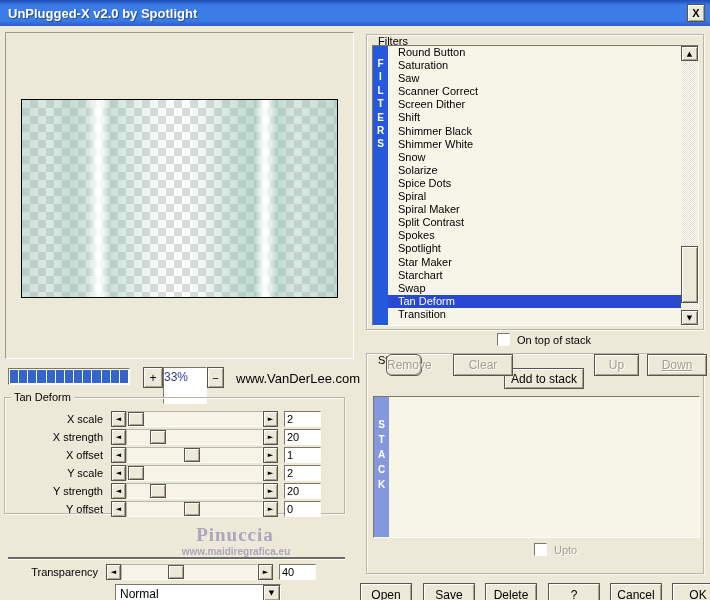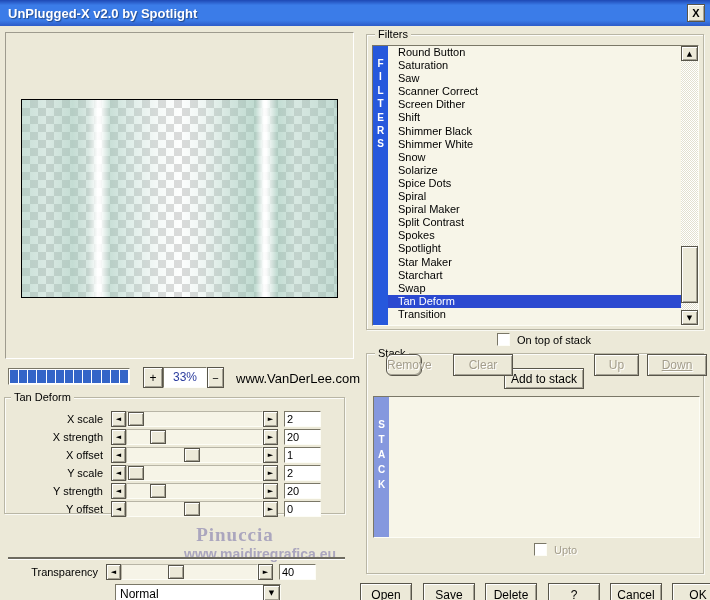--- a/index.html
+++ b/index.html
@@ -30,21 +30,21 @@
     box-shadow:inset 1px 1px 0 #FFFFFF, inset -1px -1px 0 #A5A294;
   }
   .sunken{
     background:#fff;
     border:1px solid;border-color:#7A7767 #FDFDF6 #FDFDF6 #7A7767;
   }
   .groupbox{
     border:1px solid #B9B6A5;
     box-shadow:inset 1px 1px 0 rgba(255,255,255,.85), 1px 1px 0 rgba(255,255,255,.7);
   }
-  .grouplabel{background:var(--dialog-bg);padding:0 3px;line-height:11px;}
+  .grouplabel{background:var(--dialog-bg);padding:0 3px;line-height:11px;margin-top:7px;}
   button{font-family:inherit;font-size:12px;color:#000;cursor:default;}
   input{font-family:inherit;font-size:11px;color:#000;outline:none;}
   .icon{font-family:"DejaVu Sans",sans-serif;}
   
   .titlebar{
     left:0;top:0;width:710px;height:26px;
     background:linear-gradient(180deg,var(--titlebar-dark) 0,var(--titlebar-blue) 20%,var(--titlebar-blue) 78%,#2C5BC8 100%);
     display:flex;align-items:center;padding:0 5px 0 8px;
   }
   .titletext{flex:1;color:#fff;font-weight:bold;font-size:13px;text-shadow:1px 1px 1px rgba(0,0,0,.4);}
@@ -66,41 +66,41 @@
         rgba(150,192,178,.58) 100%),
       linear-gradient(45deg,#D8D8D8 25%,transparent 25%,transparent 75%,#D8D8D8 75%),
       linear-gradient(45deg,#D8D8D8 25%,#FFFFFF 25%,#FFFFFF 75%,#D8D8D8 75%);
     background-size:100% 100%,16px 16px,16px 16px;
     background-position:0 0,0 0,8px 8px;
   }
   
   .progress{left:8px;top:368px;width:122px;height:17px;display:flex;gap:1px;padding:1px;}
   .progress i{flex:1;background:var(--progress-blue);}
   .zoom-plus{left:143px;top:367px;width:20px;height:21px;}
-  .pct{left:163px;top:367px;width:44px;height:21px;text-align:center;line-height:19px;
+  .pct{left:163px;top:367px;width:44px;height:37px;line-height:19px;
     font-size:12px;color:var(--percent-blue);}
   .zoom-minus{left:207px;top:367px;width:17px;height:21px;font-size:11px;}
   .vendor-url{left:236px;top:371px;font-size:13px;}
   
   .params{left:4px;top:392px;width:341px;height:122px;padding-top:7px;}
   .params legend{margin-left:6px;}
   .srow{display:flex;align-items:center;height:18px;padding-left:0;}
   .slabel{width:106px;text-align:right;padding-right:8px;font-size:11px;}
   .arrowbtn{width:15px;height:16px;display:flex;align-items:center;justify-content:center;
     font-size:7px;line-height:1;padding:0;flex:none;}
   .track{width:137px;height:16px;position:relative;background:var(--track-bg);
     border:1px solid;border-color:#B8B5A6 #FDFDF6 #FDFDF6 #B8B5A6;flex:none;}
   .thumb{position:absolute;top:0;width:16px;height:14px;}
   .valbox{width:37px;height:16px;margin-left:6px;padding:0 2px;border:1px solid;
     border-color:#7A7767 #FDFDF6 #FDFDF6 #7A7767;background:#fff;}
   
   .wm-name{left:160px;top:524px;width:150px;text-align:center;
     font-family:"Liberation Serif","DejaVu Serif",serif;font-weight:bold;font-size:19px;
     letter-spacing:1px;color:var(--watermark-gray);}
-  .wm-site{left:136px;top:546px;width:200px;text-align:right;font-size:14px;
+  .wm-site{left:136px;top:546px;width:200px;text-align:center;font-size:10px;
     font-weight:bold;color:var(--watermark-gray);}
   .sep{left:8px;top:557px;width:337px;height:3px;border-top:2px solid #6E6B60;border-bottom:1px solid #fff;}
   .trow{left:0;top:563px;display:flex;align-items:center;height:18px;}
   .tlabel{width:106px;text-align:right;padding-right:8px;}
   .dropdown{left:115px;top:584px;width:166px;height:18px;display:flex;background:#fff;
     border:1px solid;border-color:#7A7767 #FDFDF6 #FDFDF6 #7A7767;}
   .dd-text{flex:1;padding:2px 0 0 4px;font-size:12px;}
   .dd-btn{width:17px;height:16px;display:flex;align-items:center;justify-content:center;
     font-size:7px;padding:0;flex:none;}
   

